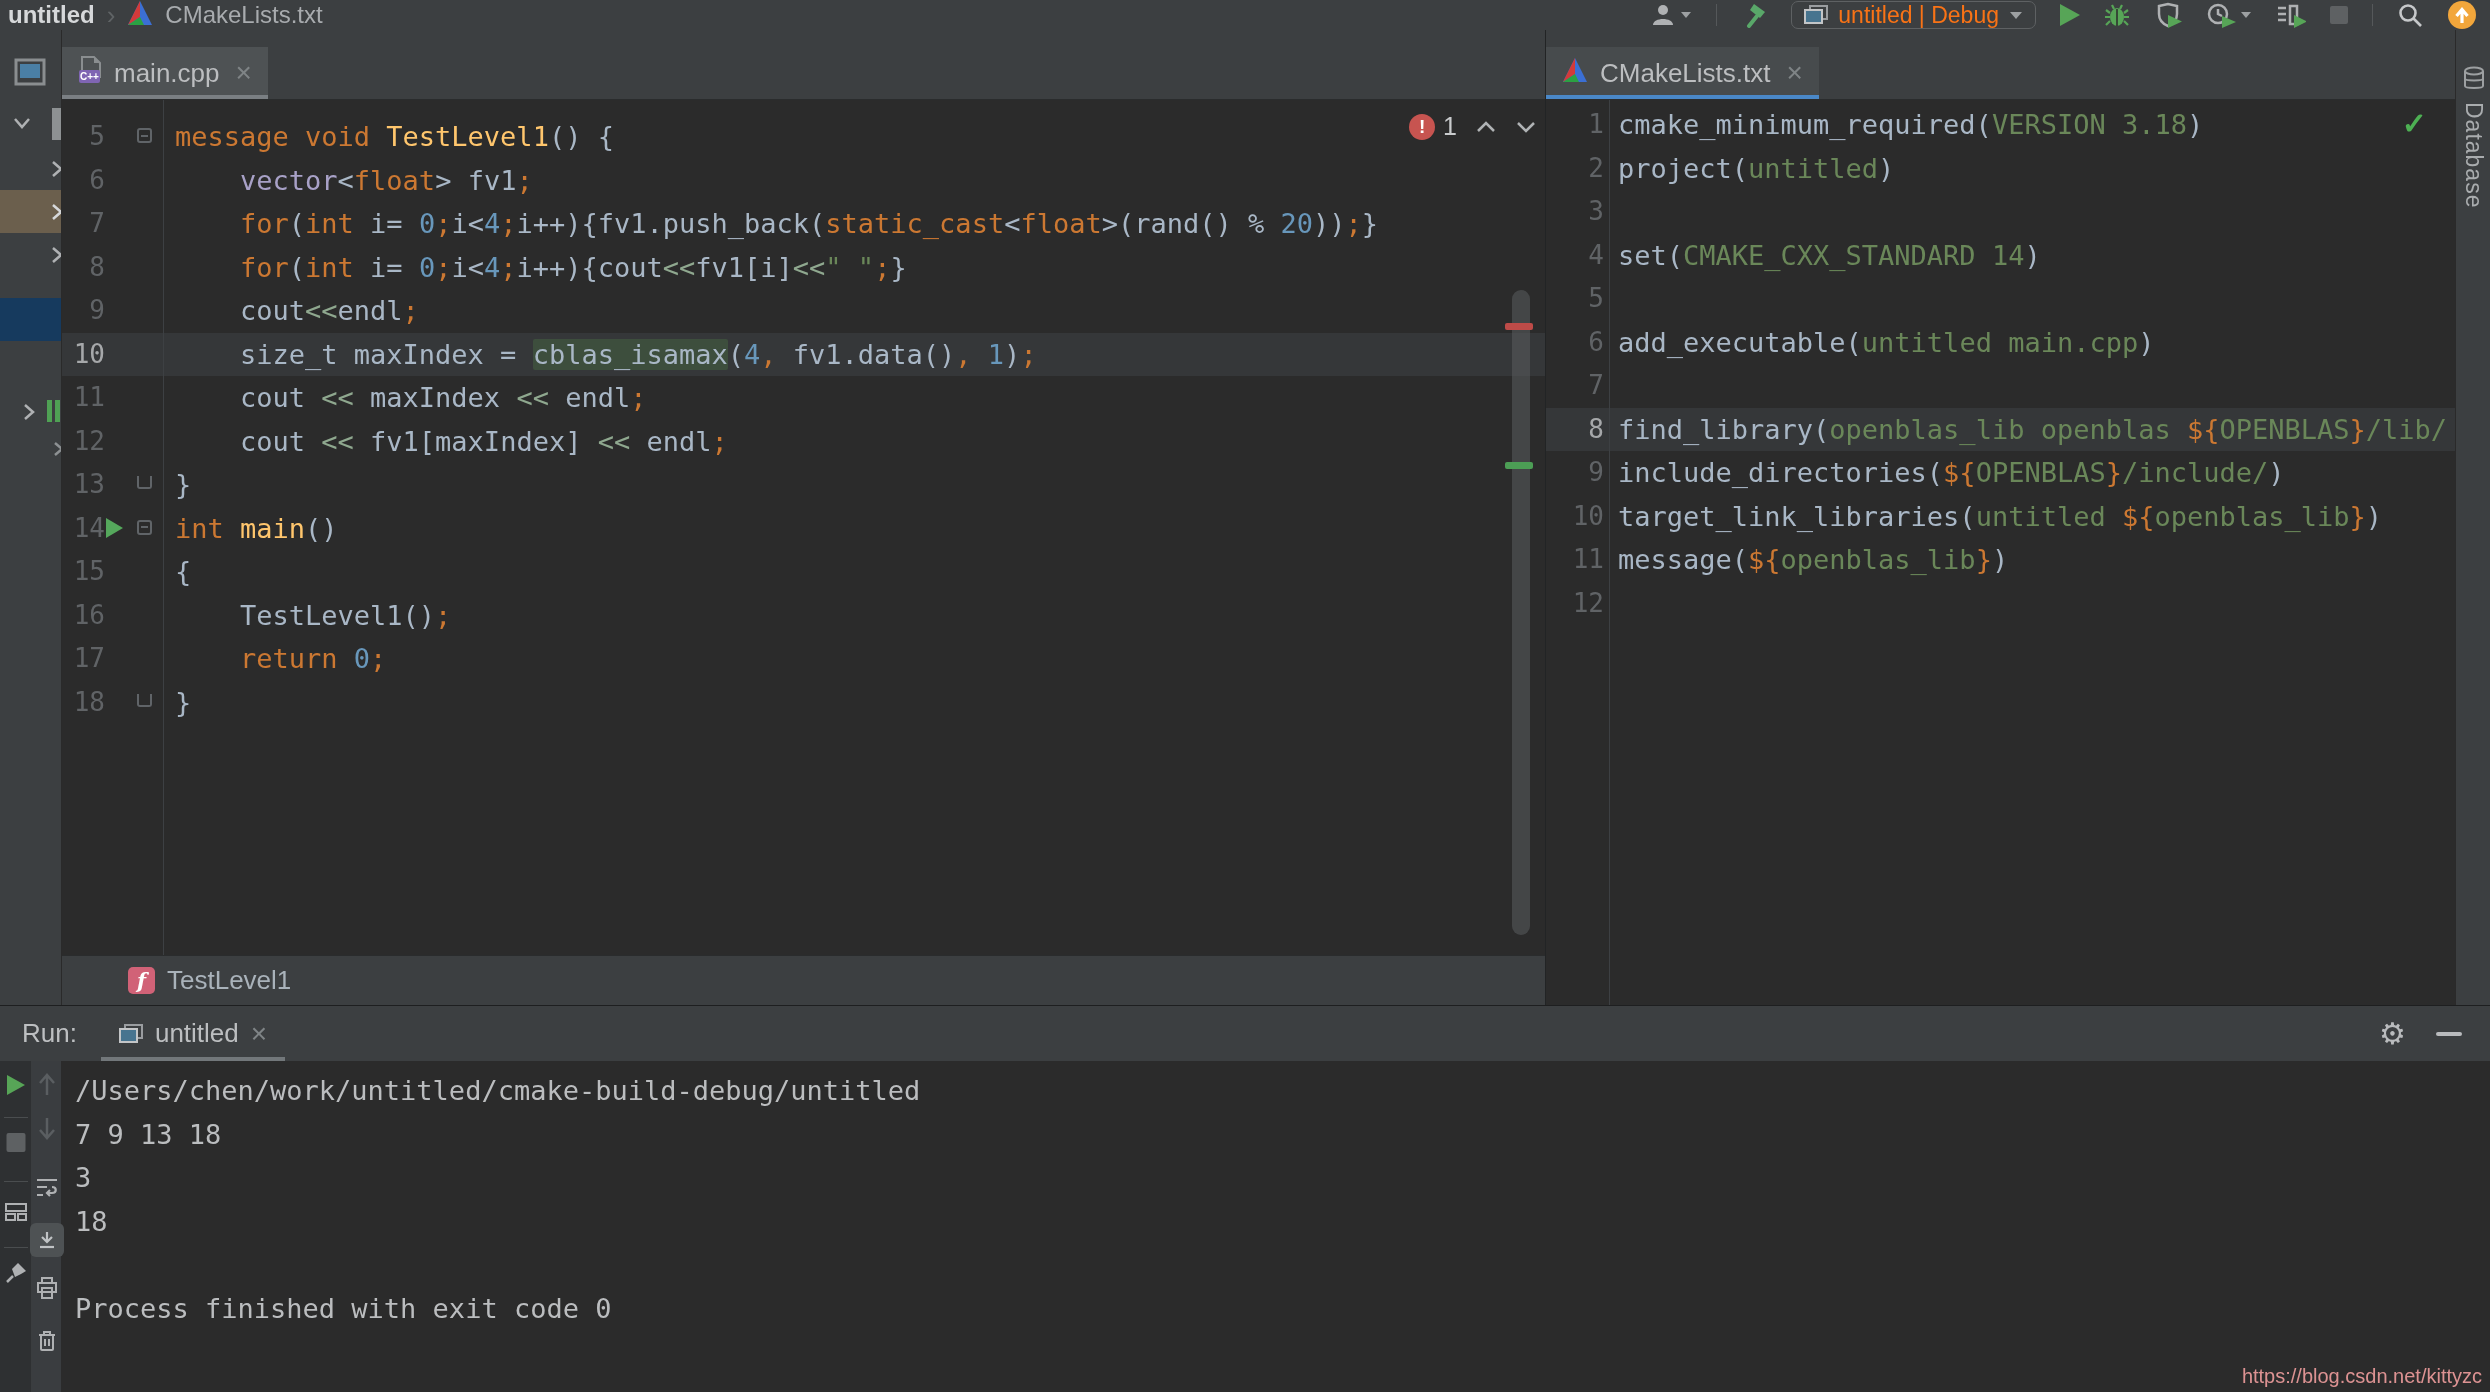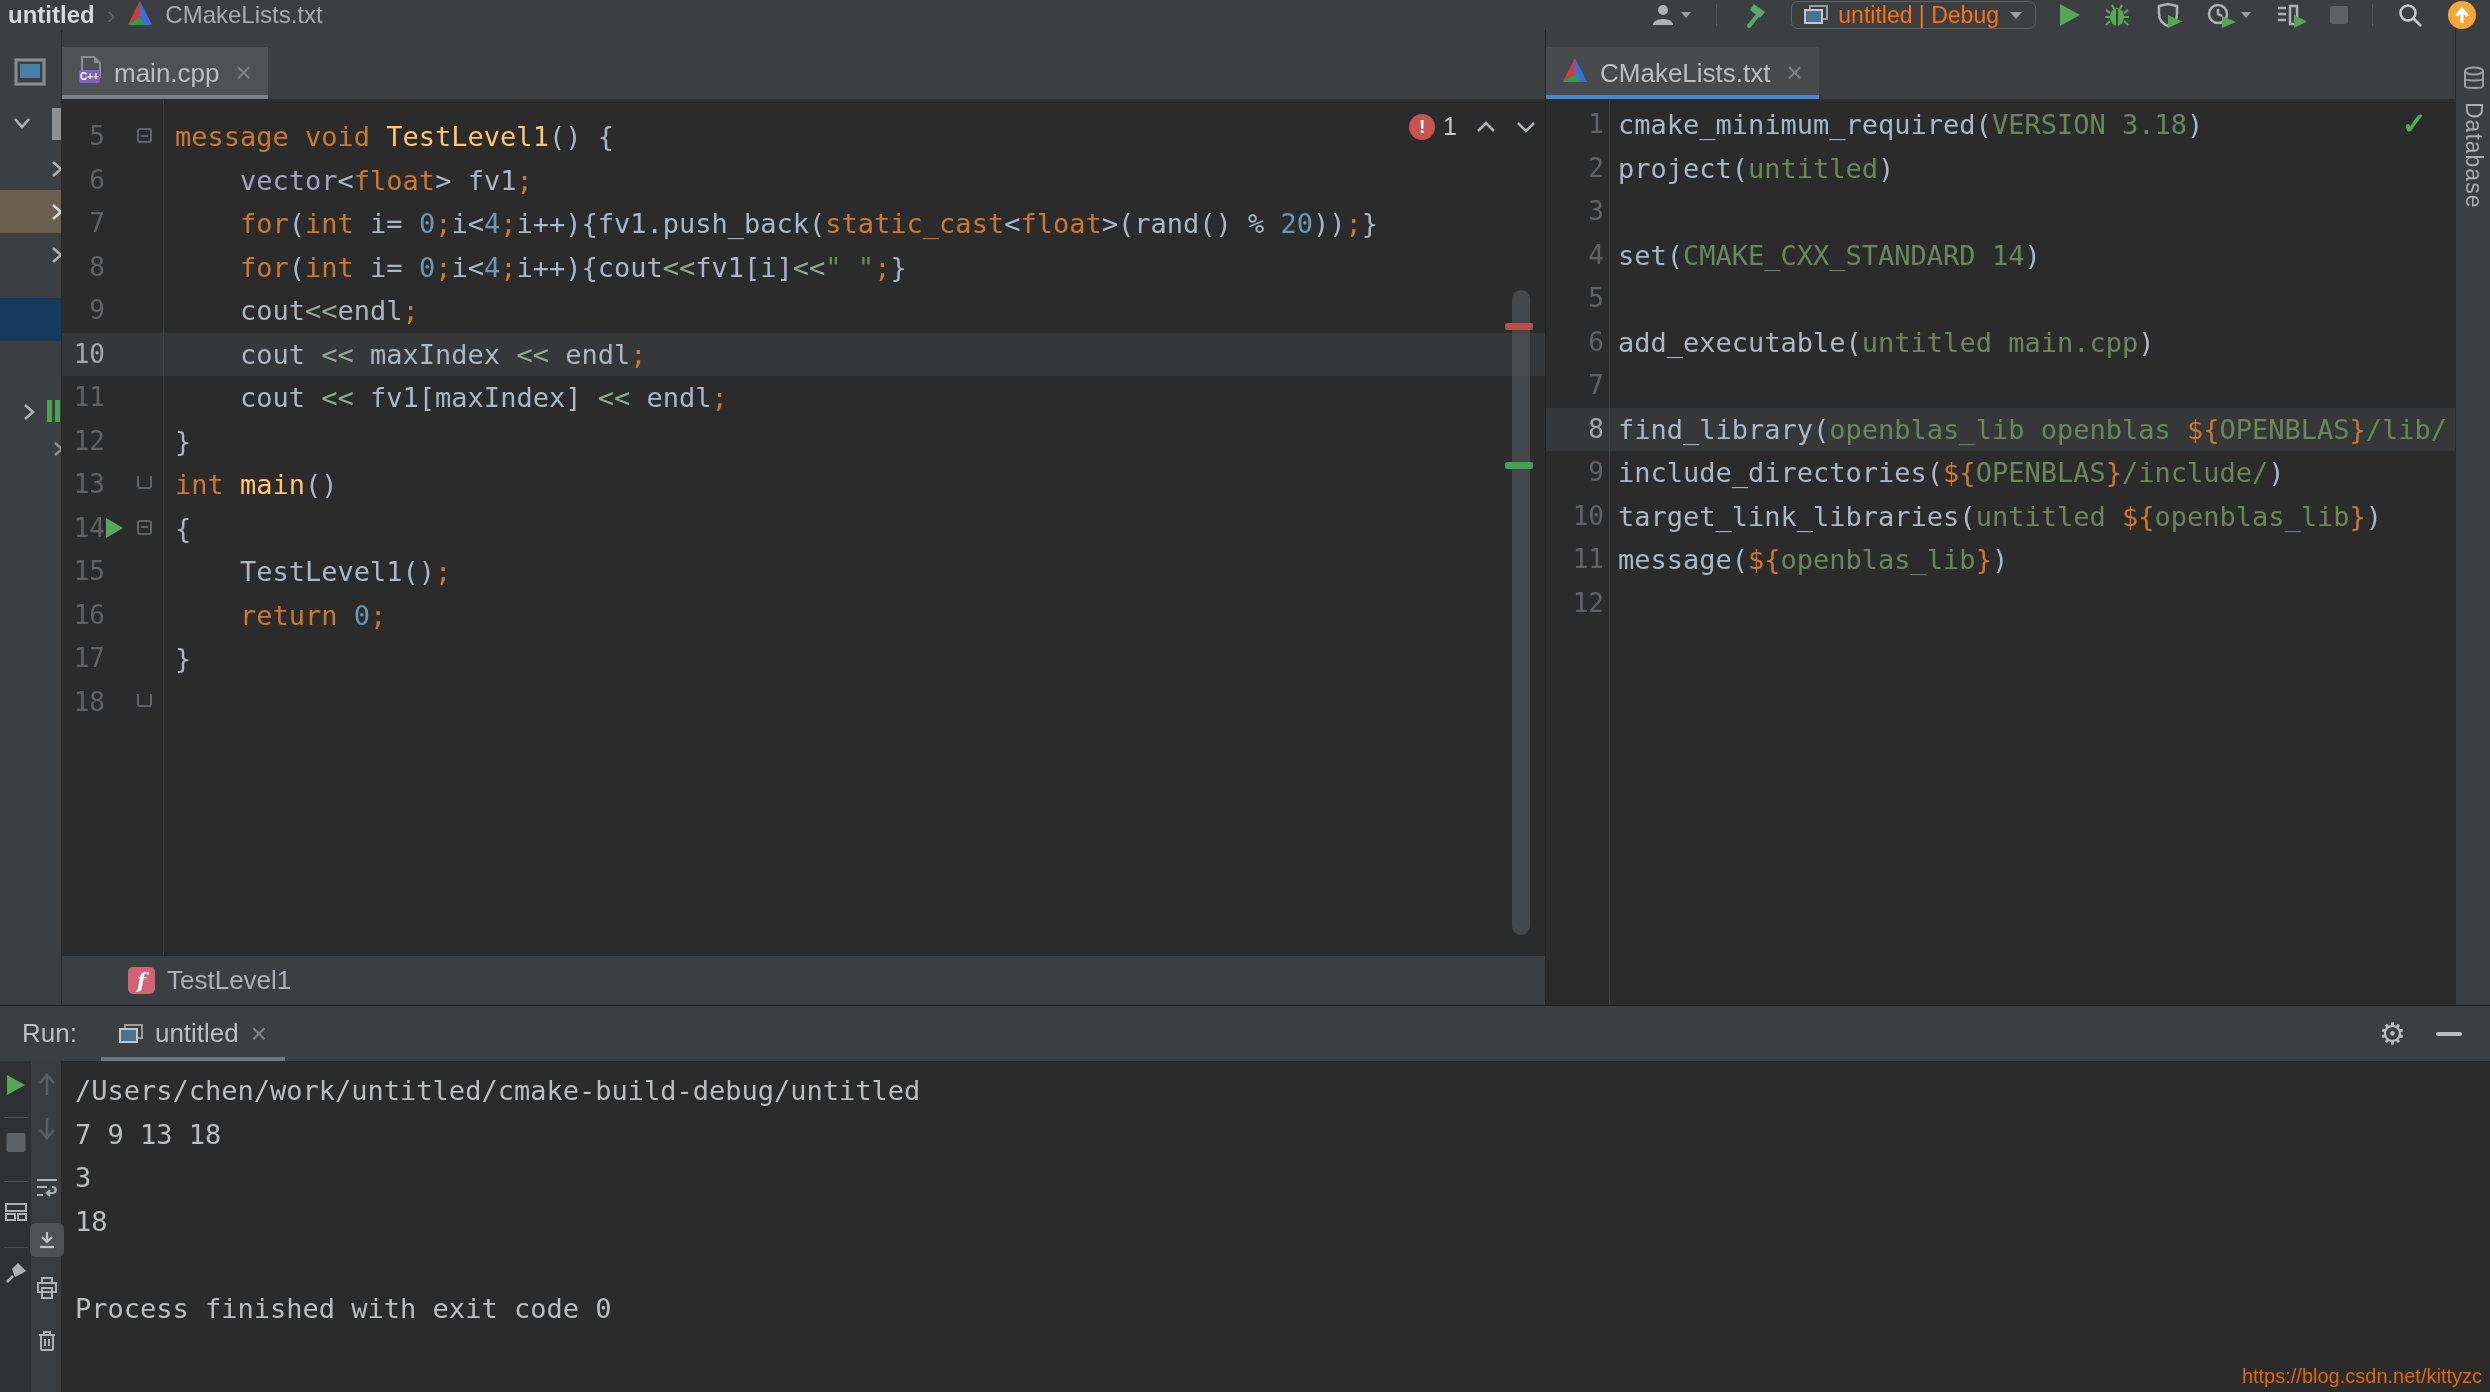--- a/index.html
+++ b/index.html
@@ -123,21 +123,21 @@
   .minimize { width:26px; height:4px; background:#B9BBBD; border-radius:2px; margin-right:28px; }
   .run-body { position:relative; height:332px; display:flex; }
   .rcol1 { position:relative; width:32px; background:#2E3032; border-right:1px solid #3A3D3F; }
   .rcol2 { position:relative; width:30px; background:#3A3D40; border-right:1px solid #2B2B2B; }
   .rc-icon { position:absolute; left:50%; transform:translateX(-50%); }
   .rc-div { position:absolute; left:4px; width:24px; height:1px; background:#4A4D4F; }
   .sel-box { width:34px; height:34px; background:#4E5254; border-radius:6px; display:flex; align-items:center; justify-content:center; }
   .console { flex:1; padding:8px 0 0 13px; }
   .console-line { height:43.5px; line-height:43.5px; white-space:pre; color:#BBBDBF;
     font-family:"DejaVu Sans Mono", monospace; font-size:27px; }
-  .watermark { position:absolute; right:8px; bottom:4px; color:#f97316; font-size:20px; opacity:.85; }
+  .watermark { position:absolute; right:8px; bottom:4px; color:#fca5a5; font-size:20px; opacity:.85; }
   .play-tri { width:0; height:0; border-left:20px solid #57A557; border-top:11px solid transparent; border-bottom:11px solid transparent; }
   .play-tri.small { border-left-width:18px; border-top-width:10px; border-bottom-width:10px; }
 </style>
 </head>
 <body>
 
 <div class="root">
 
   <header class="titlebar">
     <div class="breadcrumb">
@@ -326,20 +326,21 @@
             <div class="fold-open" style="top: 419.5px; left: 75px;"></div>
             <div class="run-arrow" style="top: 417.5px; left: 44px;"></div>
             <div class="fold-end" style="top: 593.5px; left: 75px;"></div>
           </div>
         <div class="code" style="top: 15px;">
             <div class="code-line"><span class="tk-k">message void </span><span class="tk-f">TestLevel1</span><span class="tk-d">() {</span></div>
             <div class="code-line"><span class="tk-d">    </span><span class="tk-t">vector</span><span class="tk-d">&lt;</span><span class="tk-k">float</span><span class="tk-d">&gt; </span><span class="tk-u">fv1</span><span class="tk-p">;</span></div>
             <div class="code-line"><span class="tk-d">    </span><span class="tk-k">for</span><span class="tk-d">(</span><span class="tk-k">int</span><span class="tk-d"> i= </span><span class="tk-n">0</span><span class="tk-p">;</span><span class="tk-d">i&lt;</span><span class="tk-n">4</span><span class="tk-p">;</span><span class="tk-d">i++){fv1.push_back(</span><span class="tk-k">static_cast</span><span class="tk-d">&lt;</span><span class="tk-k">float</span><span class="tk-d">&gt;(rand() % </span><span class="tk-n">20</span><span class="tk-d">))</span><span class="tk-p">;</span><span class="tk-d">}</span></div>
             <div class="code-line"><span class="tk-d">    </span><span class="tk-k">for</span><span class="tk-d">(</span><span class="tk-k">int</span><span class="tk-d"> i= </span><span class="tk-n">0</span><span class="tk-p">;</span><span class="tk-d">i&lt;</span><span class="tk-n">4</span><span class="tk-p">;</span><span class="tk-d">i++){cout</span><span class="tk-o">&lt;&lt;</span><span class="tk-d">fv1[i]</span><span class="tk-o">&lt;&lt;</span><span class="tk-s">" "</span><span class="tk-p">;</span><span class="tk-d">}</span></div>
             <div class="code-line"><span class="tk-d">    cout</span><span class="tk-o">&lt;&lt;</span><span class="tk-d">endl</span><span class="tk-p">;</span></div>
+            <div class="code-line"><span class="tk-d">    size_t maxIndex = </span><span class="tk-hi">cblas_isamax</span><span class="tk-d">(</span><span class="tk-n">4</span><span class="tk-p">,</span><span class="tk-d"> fv1.data()</span><span class="tk-p">,</span><span class="tk-d"> </span><span class="tk-n">1</span><span class="tk-d">)</span><span class="tk-p">;</span></div>
             <div class="code-line"><span class="tk-d">    cout </span><span class="tk-o">&lt;&lt;</span><span class="tk-d"> maxIndex </span><span class="tk-o">&lt;&lt;</span><span class="tk-d"> endl</span><span class="tk-p">;</span></div>
             <div class="code-line"><span class="tk-d">    cout </span><span class="tk-o">&lt;&lt;</span><span class="tk-d"> fv1[maxIndex] </span><span class="tk-o">&lt;&lt;</span><span class="tk-d"> endl</span><span class="tk-p">;</span></div>
             <div class="code-line"><span class="tk-d">}</span></div>
             <div class="code-line"><span class="tk-k">int </span><span class="tk-f">main</span><span class="tk-d">()</span></div>
             <div class="code-line"><span class="tk-d">{</span></div>
             <div class="code-line"><span class="tk-d">    TestLevel1()</span><span class="tk-p">;</span></div>
             <div class="code-line"><span class="tk-d">    </span><span class="tk-k">return</span><span class="tk-d"> </span><span class="tk-n">0</span><span class="tk-p">;</span></div>
             <div class="code-line"><span class="tk-d">}</span></div>
           </div>
         <div class="inspection">

